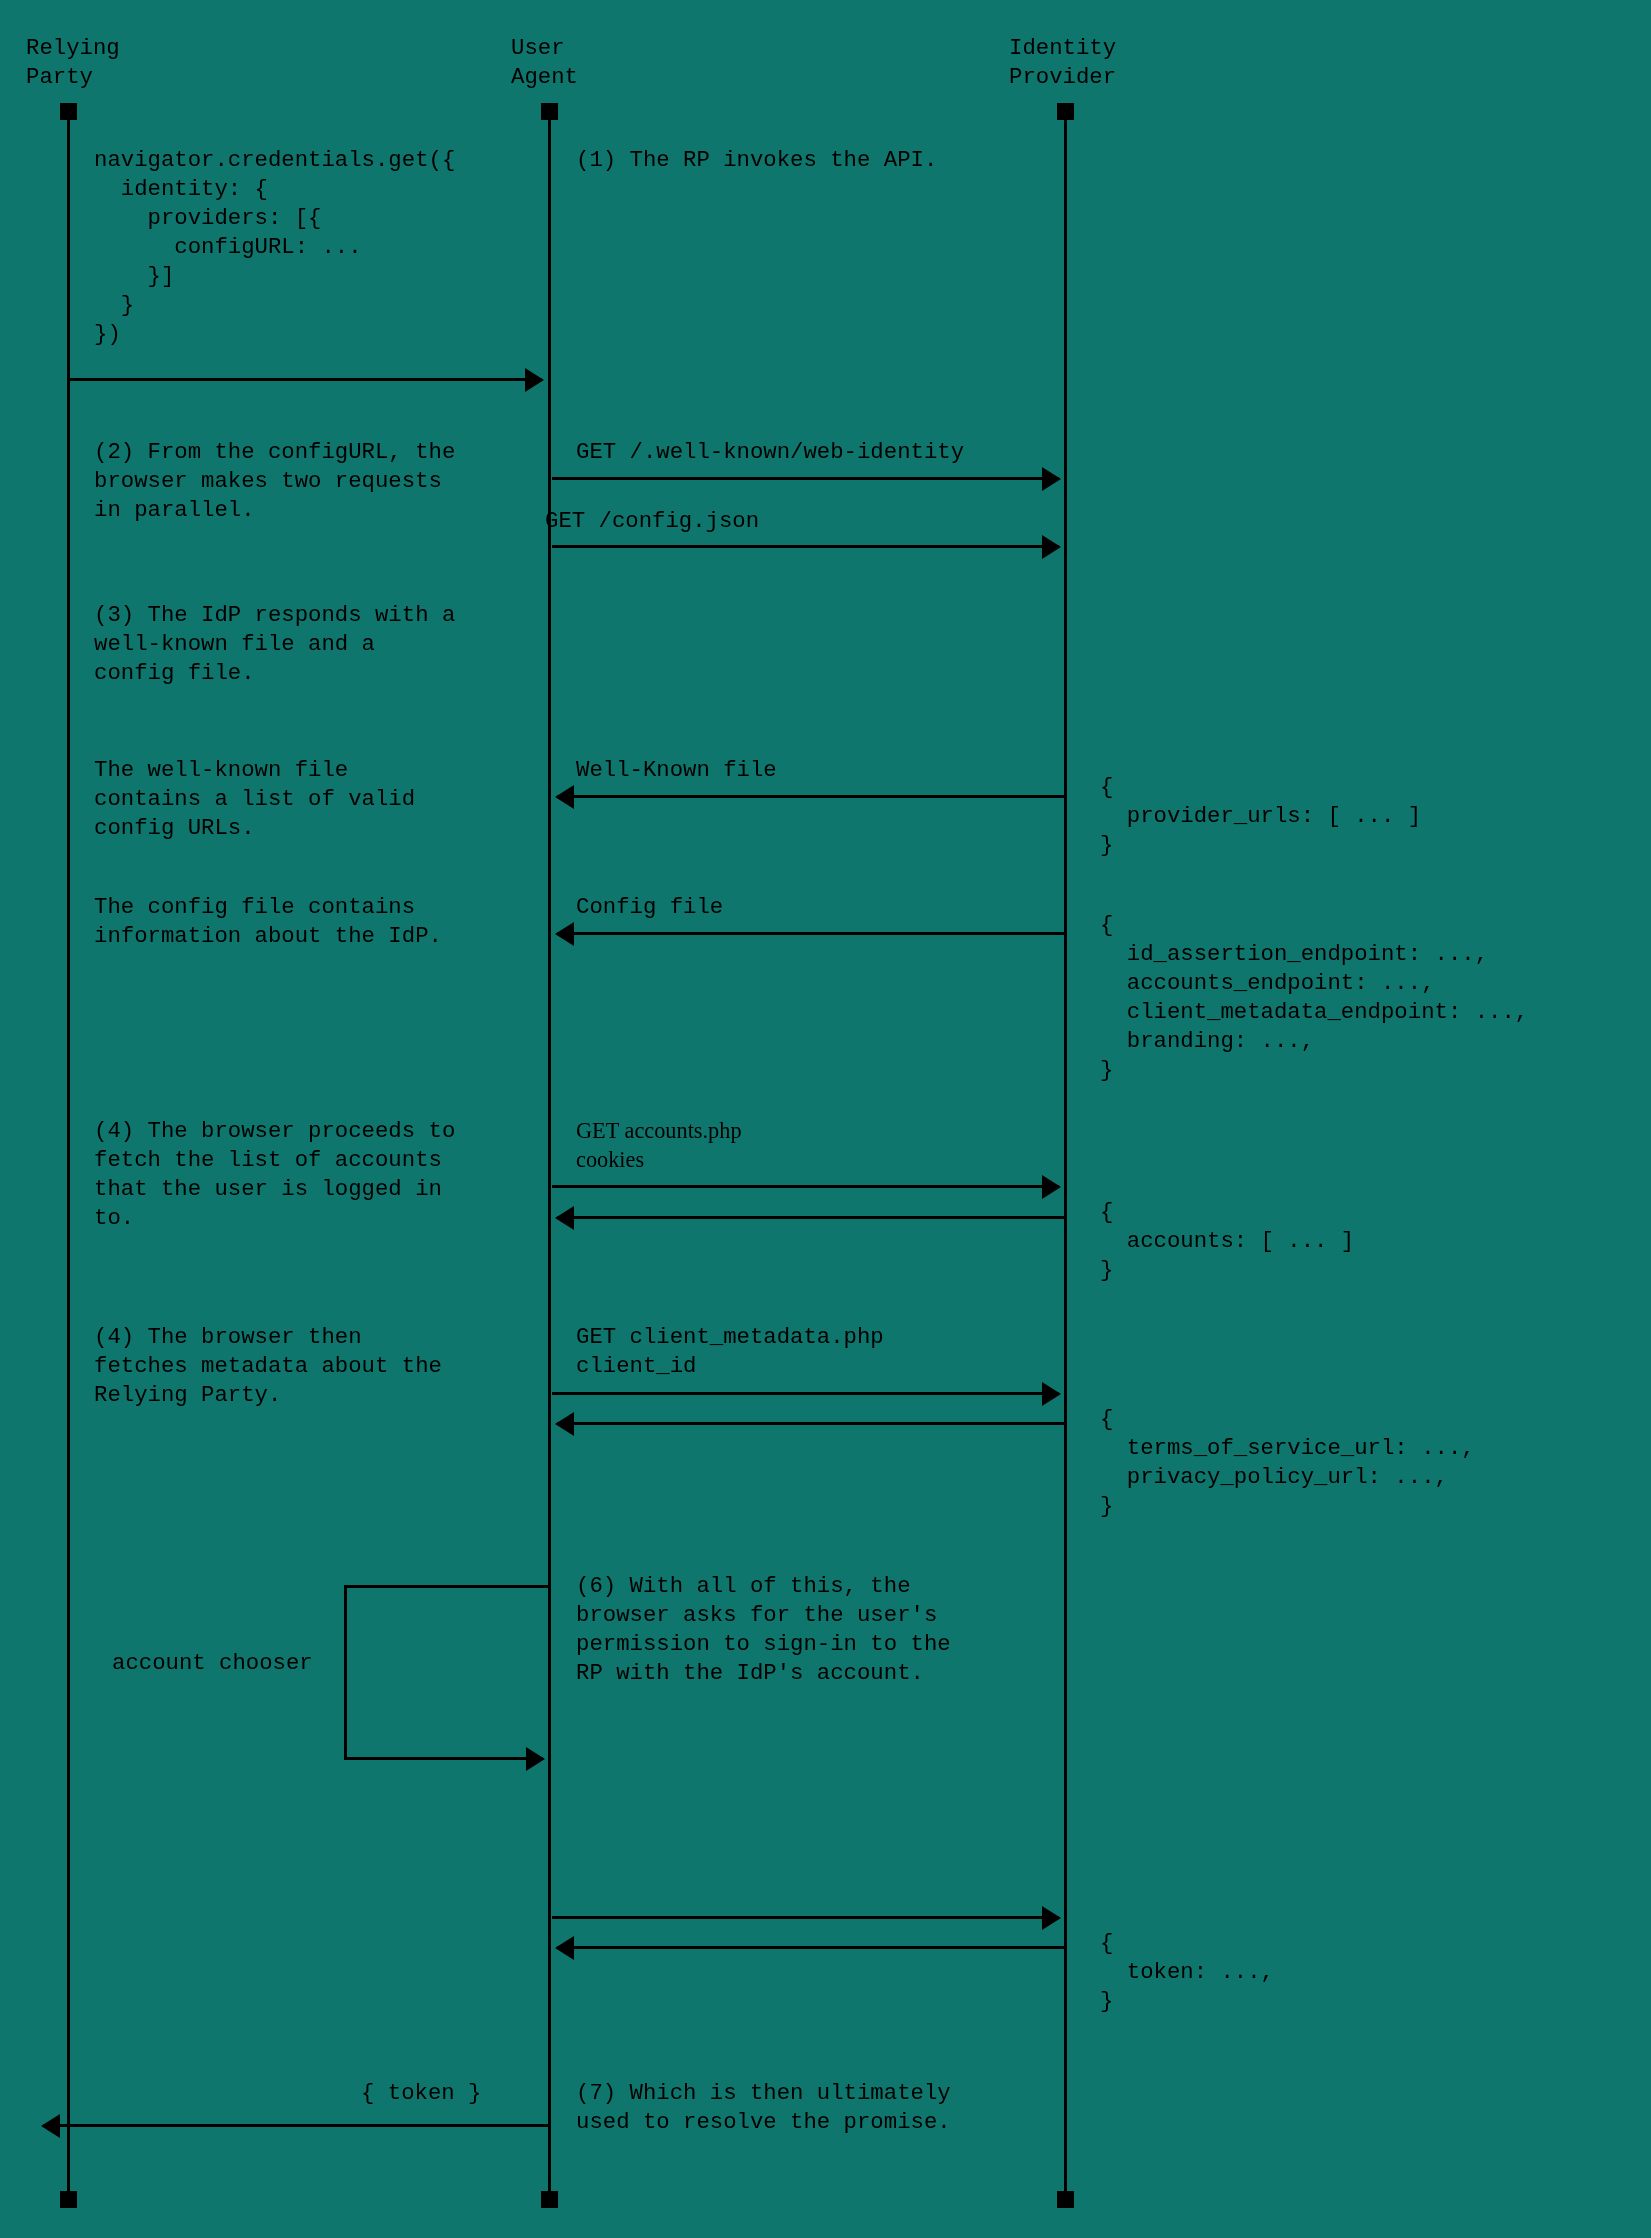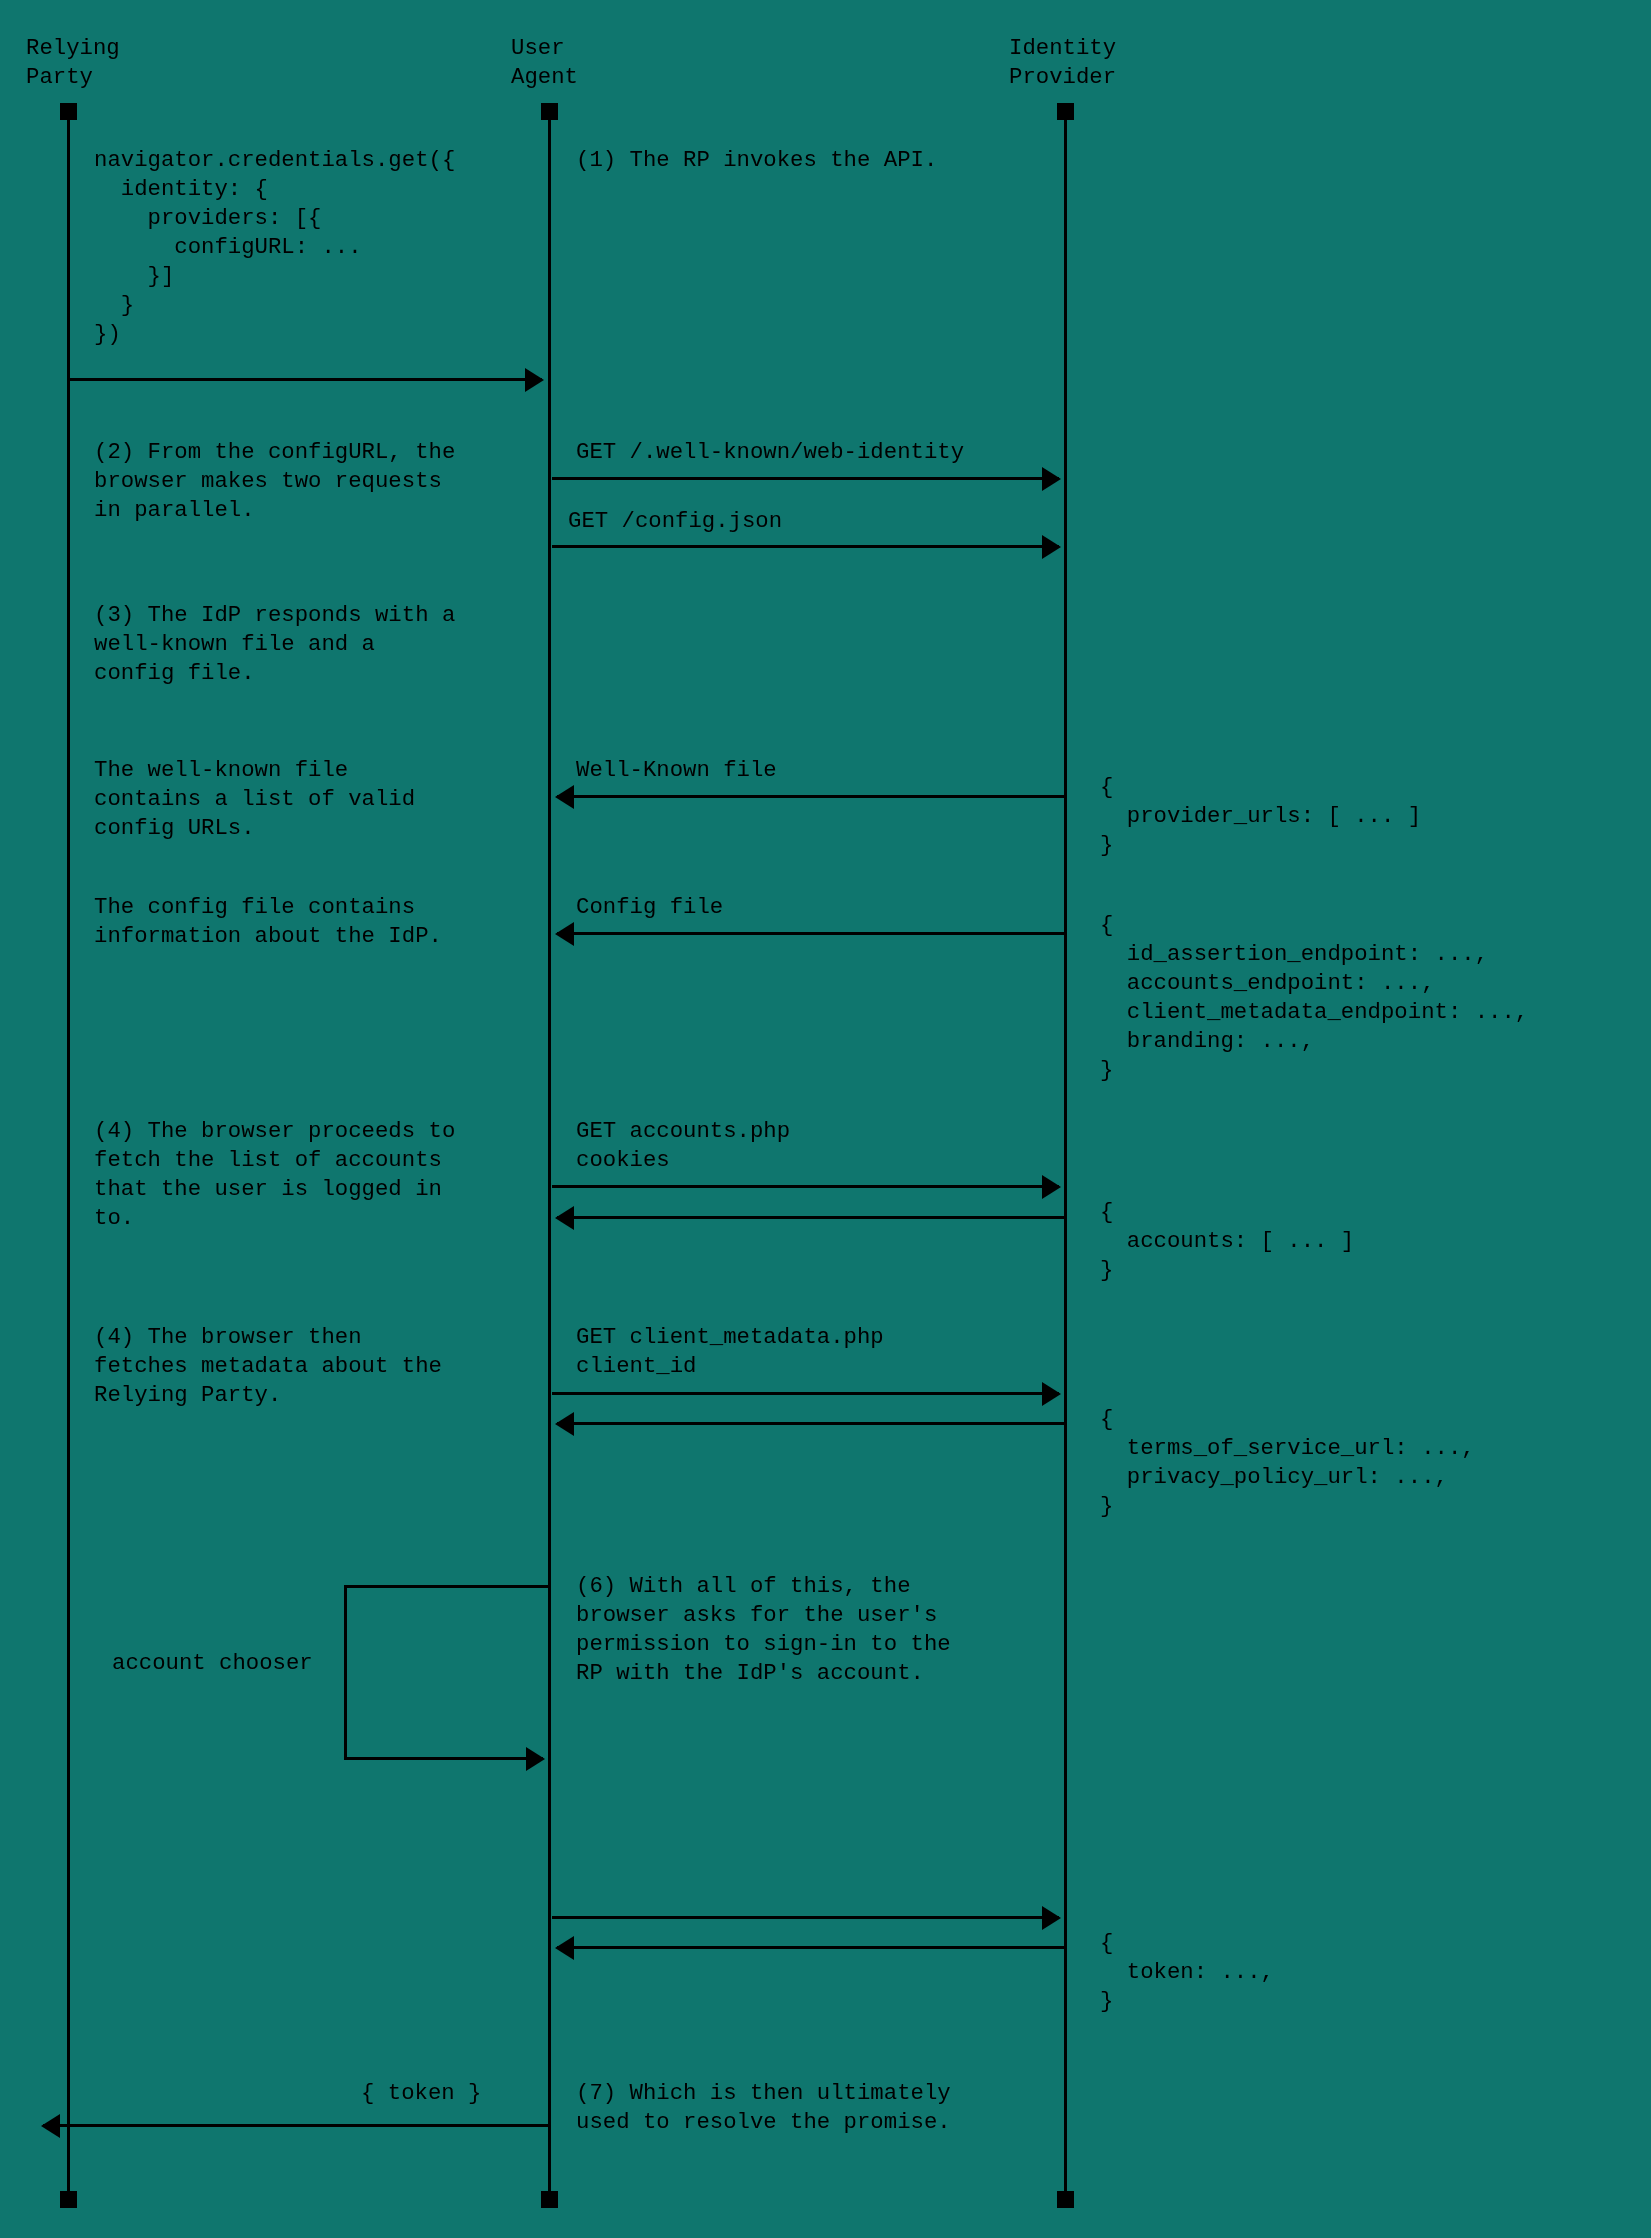--- a/index.html
+++ b/index.html
@@ -103,21 +103,21 @@
 })</div>
   <div class="note" style="left:576px; top:146px;">(1) The RP invokes the API.</div>
 
   <div class="arrow-line arrow-right" style="left:70px; top:378px; width:472px;"></div>
 
   <div class="note" style="left:94px; top:438px;">(2) From the configURL, the
 browser makes two requests
 in parallel.</div>
   <div class="note" style="left:576px; top:438px;">GET /.well-known/web-identity</div>
   <div class="arrow-line arrow-right" style="left:552px; top:477px; width:507px;"></div>
-  <div class="note" style="left:568px; top:507px;">GET /config.json</div>
+  <div class="note" style="left:545px; top:507px;">GET /config.json</div>
   <div class="arrow-line arrow-right" style="left:552px; top:545px; width:507px;"></div>
 
   <div class="note" style="left:94px; top:601px;">(3) The IdP responds with a
 well-known file and a
 config file.</div>
 
   <div class="note" style="left:94px; top:756px;">The well-known file
 contains a list of valid
 config URLs.</div>
   <div class="note" style="left:576px; top:756px;">Well-Known file</div>
@@ -134,21 +134,21 @@
   id_assertion_endpoint: ...,
   accounts_endpoint: ...,
   client_metadata_endpoint: ...,
   branding: ...,
 }</div>
 
   <div class="note" style="left:94px; top:1117px;">(4) The browser proceeds to
 fetch the list of accounts
 that the user is logged in
 to.</div>
-  <div class="note" style="left:576px; top:1117px;">GET accounts.php
+  <div class="note" style="left:576px; top:1117px;font-family:Liberation Serif, serif;">GET accounts.php
 cookies</div>
   <div class="arrow-line arrow-right" style="left:552px; top:1185px; width:507px;"></div>
   <div class="arrow-line arrow-left" style="left:557px; top:1216px; width:507px;"></div>
   <div class="note" style="left:1100px; top:1198px;">{
   accounts: [ ... ]
 }</div>
 
   <div class="note" style="left:94px; top:1323px;">(4) The browser then
 fetches metadata about the
 Relying Party.</div>

